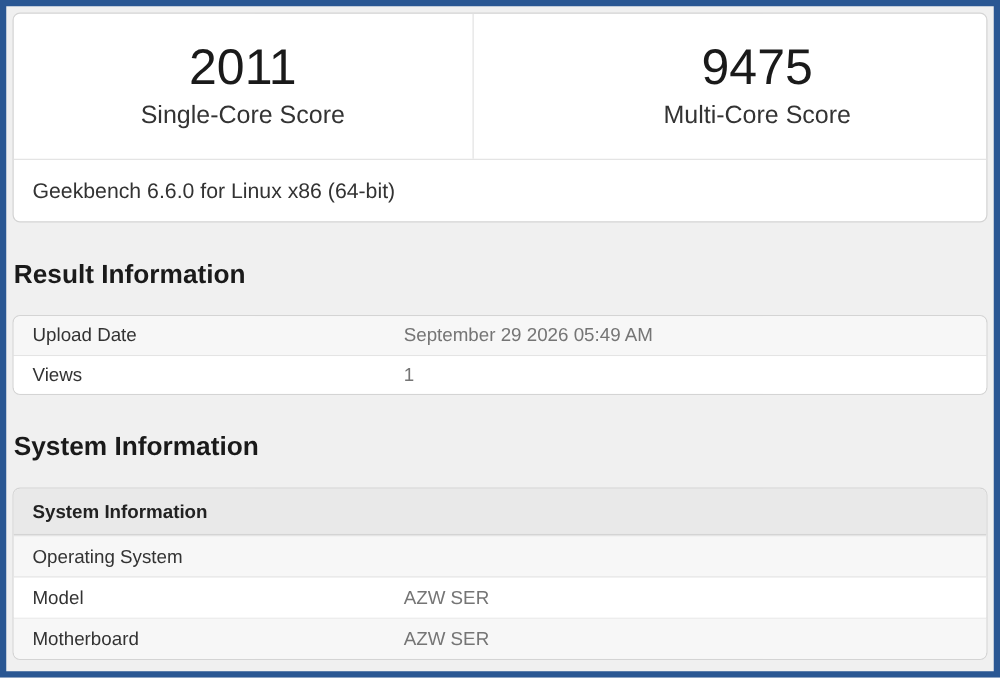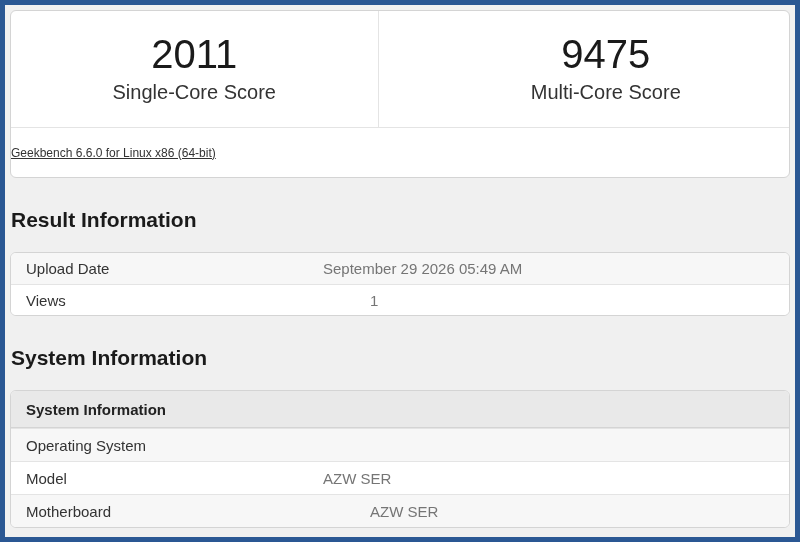--- a/index.html
+++ b/index.html
@@ -34,37 +34,37 @@
   .score-row { display: flex; height: 117px; border-bottom: 1px solid var(--row-border); }
   .score-cell {
     flex: 1; display: flex; flex-direction: column;
     align-items: center; justify-content: center; gap: 7px;
   }
   .score-cell + .score-cell { border-left: 1px solid var(--row-border); padding-left: 44px; }
   .score-value { font-size: 40px; line-height: 1; color: var(--text-dark); }
   .score-label { font-size: 20px; color: var(--text-label); }
   .version-row {
     height: 49px; display: flex; align-items: center;
-    padding-left: 0; font-size: 12px; color: var(--text-label); text-decoration: underline;
+    padding-left: 15px; font-size: 17px; color: var(--text-label);
   }
   
   .section-heading {
     font-size: 21px; line-height: 24px; font-weight: bold;
     color: var(--text-dark);
     margin: 30px 5px 20px 6px;
   }
   
   .info-table .row {
     display: flex; align-items: center;
     min-height: 31px; font-size: 15px;
     border-top: 1px solid var(--row-border);
     background: var(--card-bg);
   }
   .info-table .row:first-child { border-top: none; border-radius: 5px 5px 0 0; }
-  .info-table .row:last-child { border-radius: 0 0 5px 5px; gap: 47px; }
+  .info-table .row:last-child { border-radius: 0 0 5px 5px; }
   .info-table .row.striped { background: var(--stripe); }
   .row .label { width: 312px; padding: 6px 0 6px 15px; color: var(--text-label); }
   .row .value { flex: 1; padding: 6px 10px 6px 0; color: var(--text-value); }
   .sys-table .row { min-height: 33px; }
   .table-header-band {
     height: 37px; display: flex; align-items: center;
     padding-left: 15px;
     background: var(--header-band);
     border-bottom: 1px solid var(--card-border);
     border-radius: 5px 5px 0 0;

